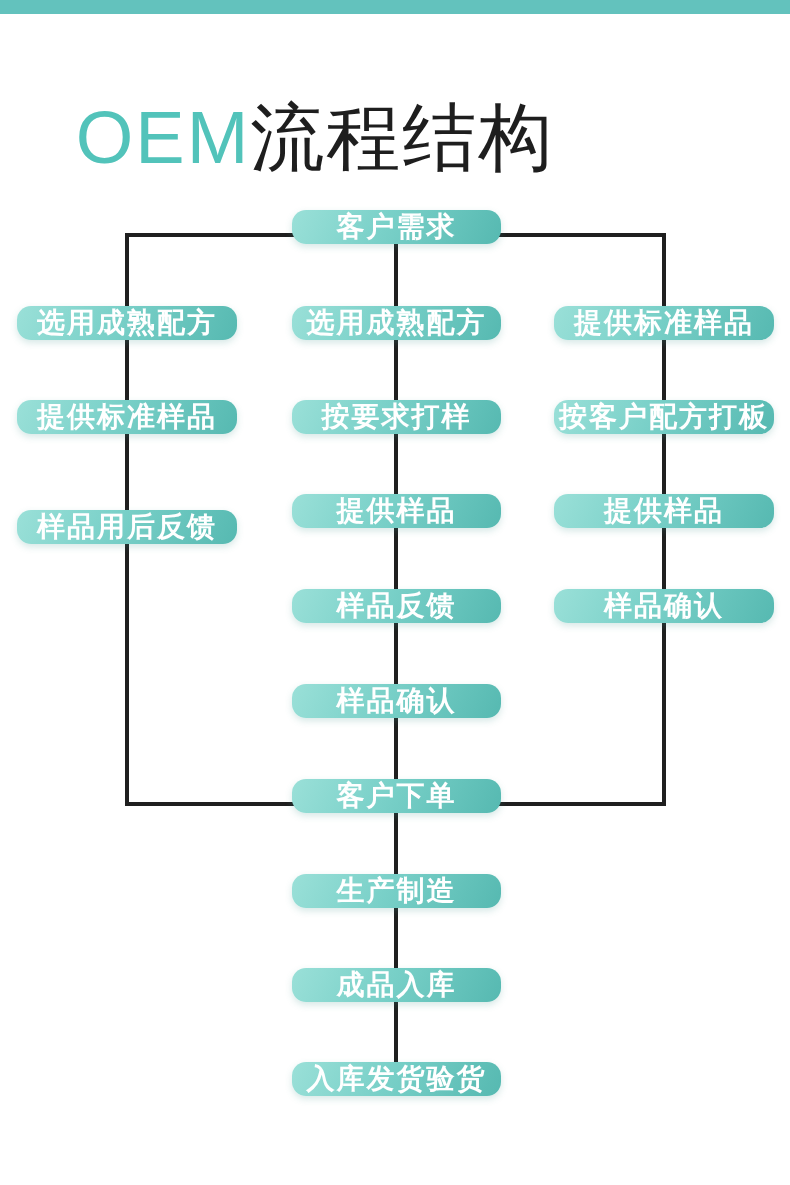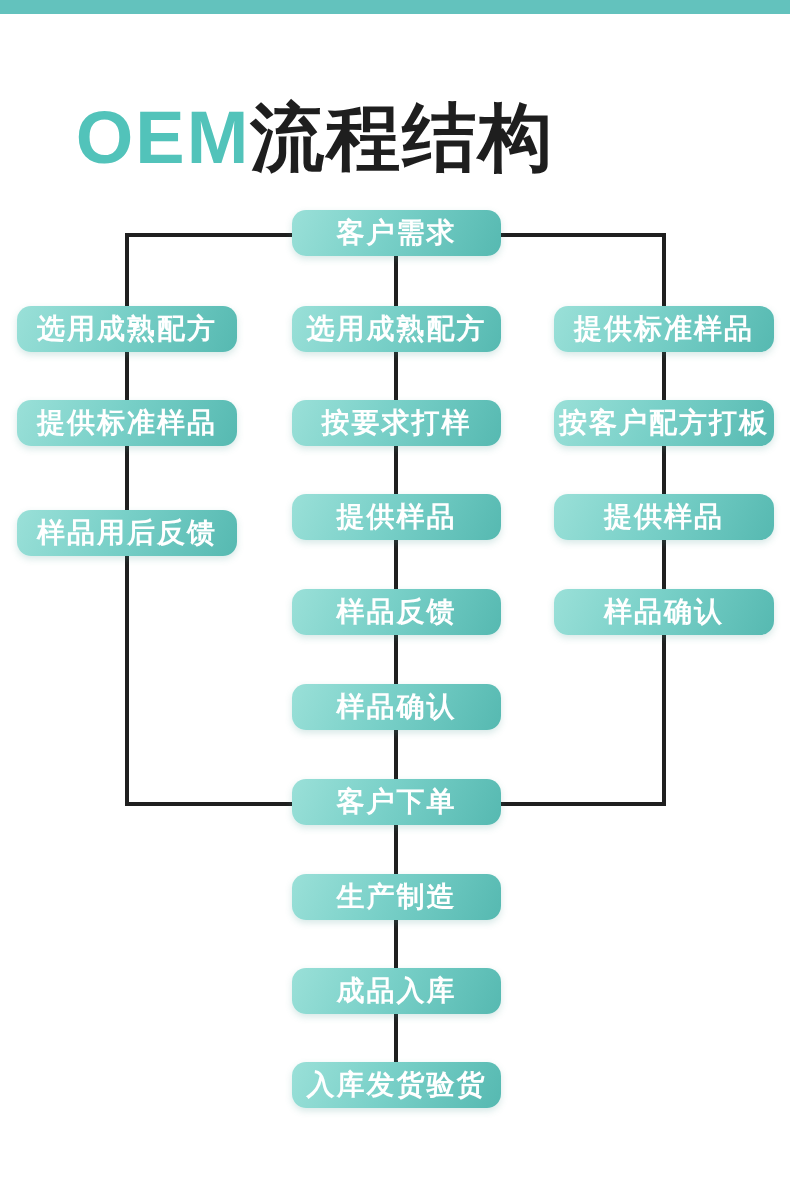--- a/index.html
+++ b/index.html
@@ -10,27 +10,27 @@
     overflow:hidden;
     font-family:"Liberation Sans","DejaVu Sans",sans-serif;
   }
   .top-bar{
     position:absolute;left:0;top:0;width:790px;height:14px;
     background:var(--bar_teal,#63c2bd);
   }
   .title{
     position:absolute;left:0;top:96px;width:630px;height:84px;
     margin:0;line-height:84px;text-align:center;
-    font-size:74px;font-weight:700;letter-spacing:2px;
+    font-size:74px;font-weight:400;letter-spacing:2px;
     color:var(--title_dark,#1e1e1e);
   }
   .title .accent{color:var(--accent_teal,#52c3ba);}
   .line{position:absolute;background:var(--connector_dark,#1f1f1f);z-index:0;}
   .node{
-    position:absolute;height:46px;z-index:1;
+    position:absolute;height:34px;z-index:1;
     border-radius:14px;
     background:linear-gradient(115deg,var(--box_gradient_light,#9ae0d8) 0%,#79d0c8 45%,var(--box_gradient_dark,#56b9b1) 100%);
     box-shadow:0 3px 7px rgba(70,150,140,0.22);
     color:var(--node_text,#ffffff);
     font-size:28px;font-weight:700;letter-spacing:2px;
     display:flex;align-items:center;justify-content:center;
     white-space:nowrap;
   }
 </style>
 </head>

